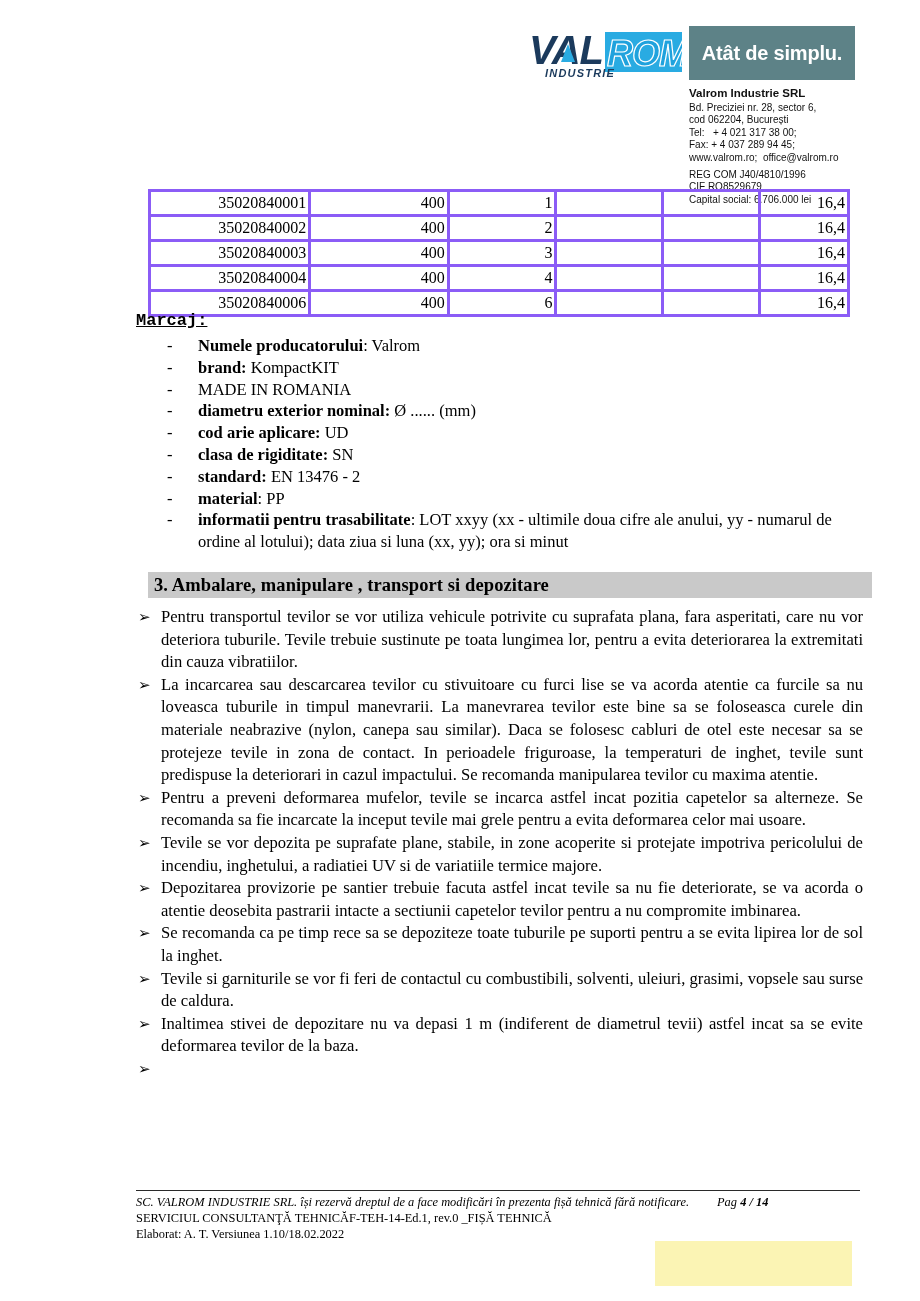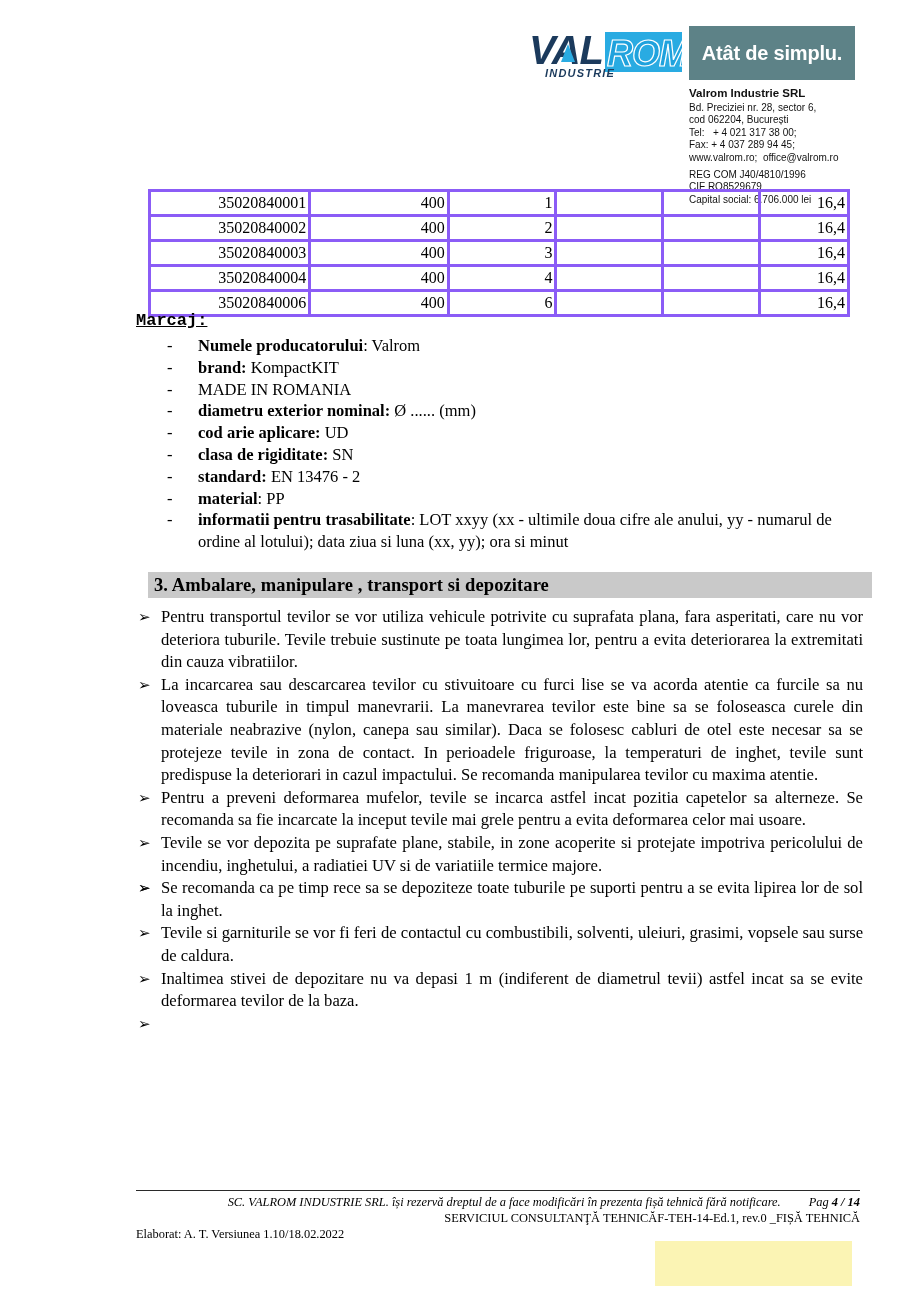--- a/index.html
+++ b/index.html
@@ -191,21 +191,21 @@
     position: absolute;
     left: 136px;
     top: 1194px;
     width: 724px;
     font-family: "Liberation Serif", serif;
     font-size: 12.4px;
     line-height: 16px;
   }
   .footer-row {
     display: flex;
-    justify-content: flex-end;
+    justify-content: flex-start;
     align-items: baseline;
   }
   .footer-disclaimer { font-style: italic; }
   .footer-page { font-style: italic; margin-left: 28px; }
   .footer-page b { font-weight: bold; font-style: italic; }
   .footer-row2-left { }
   .footer-row2-right { }
   .footer-row3 { }
 
   .yellow-box {
@@ -366,20 +366,21 @@
   <li class="arrow-item">
     <span class="arrow">➢</span>
     <span>Pentru a preveni deformarea mufelor, tevile se incarca astfel incat pozitia capetelor sa alterneze. Se recomanda sa fie incarcate la inceput tevile mai grele pentru a evita deformarea celor mai usoare.</span>
   </li>
   <li class="arrow-item">
     <span class="arrow">➢</span>
     <span>Tevile se vor depozita pe suprafate plane, stabile, in zone acoperite si protejate impotriva pericolului de incendiu, inghetului, a radiatiei UV si de variatiile termice majore.</span>
   </li>
   <li class="arrow-item">
     <span class="arrow">➢</span>
+    <span>Depozitarea provizorie pe santier trebuie facuta astfel incat tevile sa nu fie deteriorate, se va acorda o atentie deosebita pastrarii intacte a sectiunii capetelor tevilor pentru a nu compromite imbinarea.</span>
   </li>
   <li class="arrow-item">
     <span class="arrow">➢</span>
     <span>Se recomanda ca pe timp rece sa se depoziteze toate tuburile pe suporti pentru a se evita lipirea lor de sol la inghet.</span>
   </li>
   <li class="arrow-item">
     <span class="arrow">➢</span>
     <span>Tevile si garniturile se vor fi feri de contactul cu combustibili, solventi, uleiuri, grasimi, vopsele sau surse de caldura.</span>
   </li>
   <li class="arrow-item">

